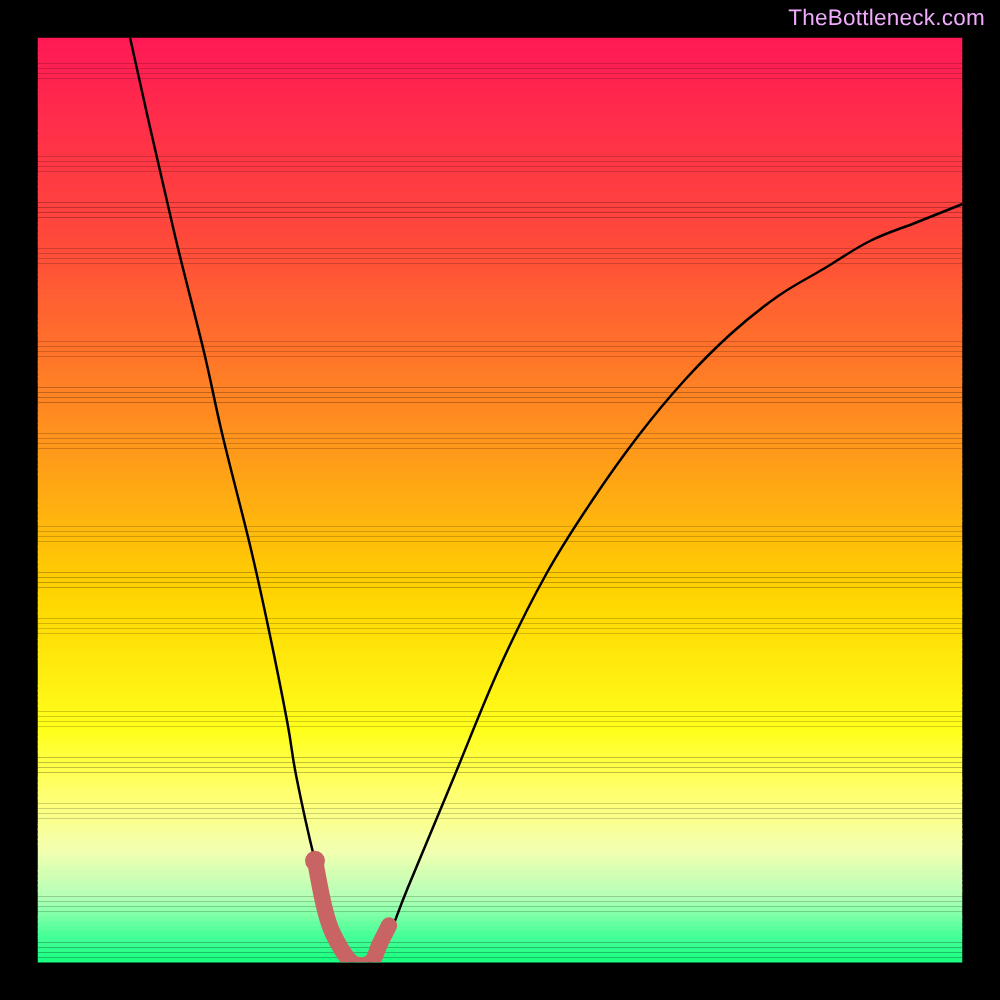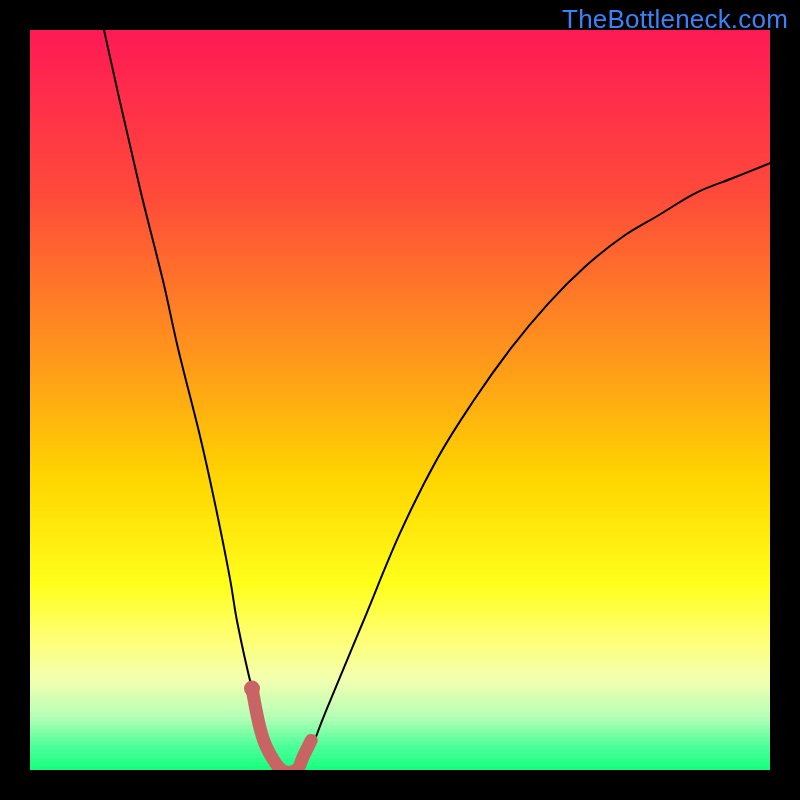--- a/index.html
+++ b/index.html
@@ -37,22 +37,22 @@
   .curve-svg {
     position: absolute;
     inset: 0;
     width: 100%;
     height: 100%;
   }
   .watermark {
     position: absolute;
     top: 4px;
     right: 12px;
-    color: #3b82f6;
-    font-size: 26px;
+    color: #f0abfc;
+    font-size: 18px;
     font-weight: 500;
     letter-spacing: 0.2px;
   }
 </style>
 </head>
 <body>
 
 <div class="frame">
 
   <div class="watermark">TheBottleneck.com</div>

